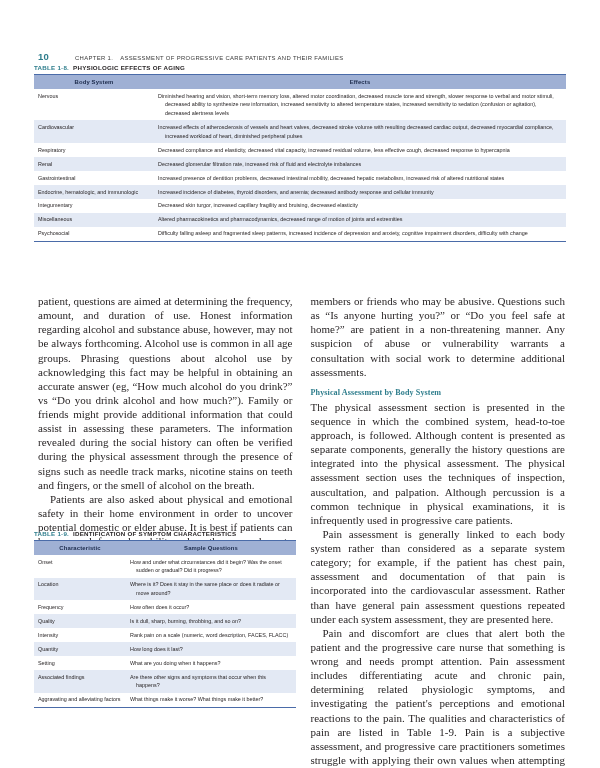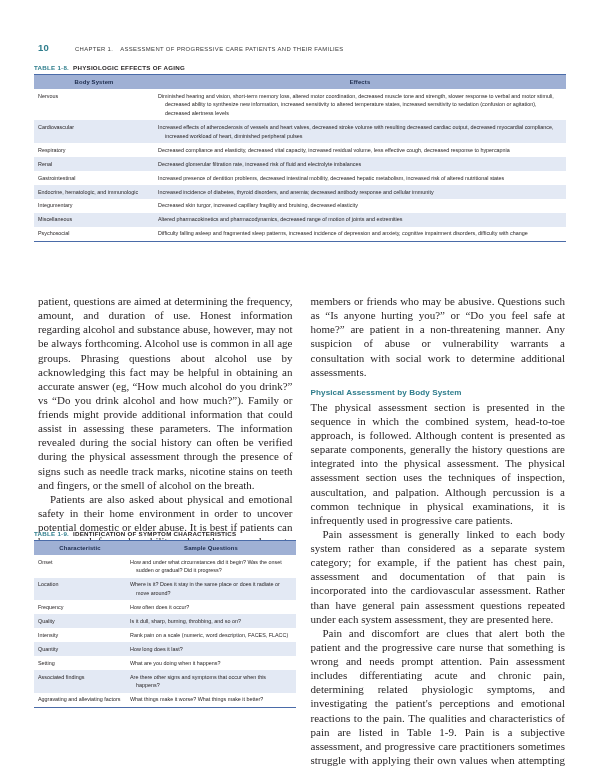--- a/index.html
+++ b/index.html
@@ -11,21 +11,21 @@
     overflow:hidden;
     position:relative;
   }
   .page{
     position:absolute;inset:0;
     padding:0;
   }
 
   
   .runhead{
-    position:absolute;left:38px;top:42px;right:38px;
+    position:absolute;left:38px;top:51px;right:38px;
     height:12px;
     display:flex;align-items:baseline;gap:26px;
   }
   .folio{
     font-family:"Liberation Sans", sans-serif;
     font-weight:bold;font-size:9.5px;color:#2e7d8c;
     letter-spacing:.2px;
   }
   .runhead-text{
     font-family:"Liberation Sans", sans-serif;
@@ -88,21 +88,21 @@
   .col{width:255px;}
   .col p{
     margin:0;
     font-size:11px;
     line-height:1.285;
     text-align:justify;
     text-indent:0;
   }
   .col p.ind{text-indent:12px;}
   .sec-head{
-    font-family:Liberation Sans, sans-serif;
+    font-family:Liberation Serif, serif;
     font-size:8.1px;font-weight:bold;
     color:#2e7d8c;
     margin:9px 0 3px 0;
     letter-spacing:.1px;
   }
 
   
   .t19-wrap{
     position:absolute;left:34px;top:530px;width:262px;
   }

